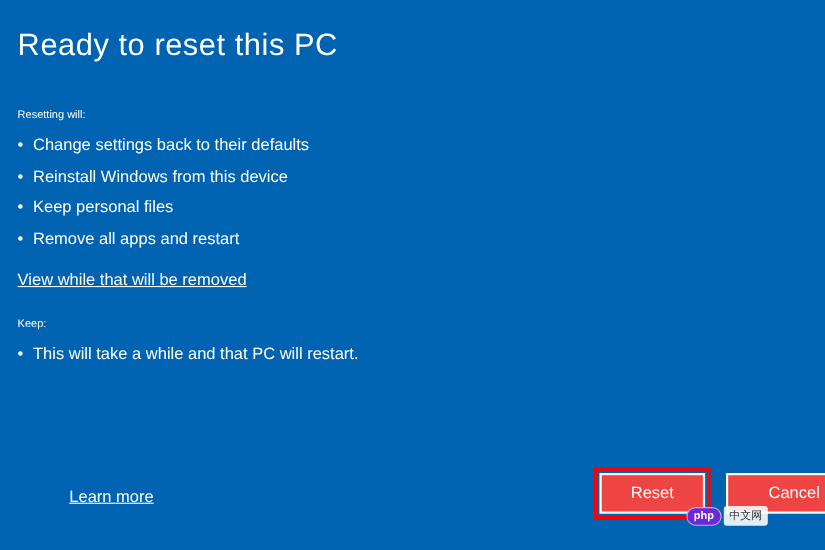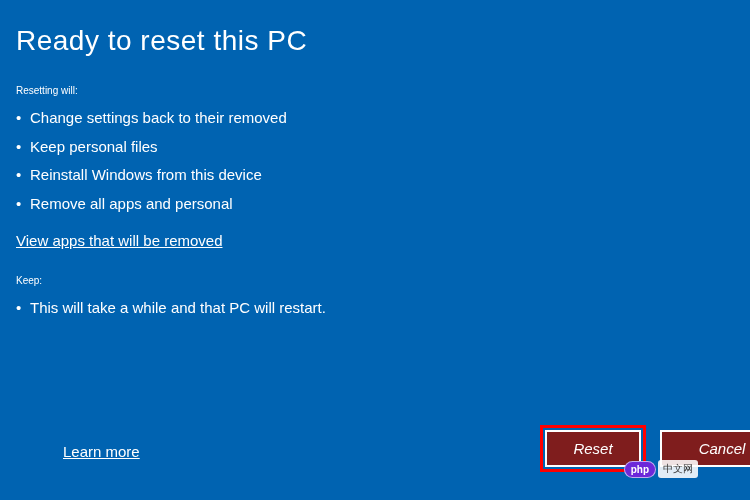--- a/index.html
+++ b/index.html
@@ -13,21 +13,21 @@
       background: #0063b1;
       font-family: "Segoe UI", "Segoe UI Light", Arial, sans-serif;
       color: #ffffff;
       position: relative;
       padding: 25px 20px 20px 16px;
       overflow: hidden;
     }
     .title {
       font-size: 28px;
       font-weight: 300;
-      margin-bottom: 28px;
+      margin-bottom: 42px;
       letter-spacing: 0.5px;
     }
     .section-label {
       font-size: 10px;
       font-weight: 400;
       margin-bottom: 8px;
     }
     .bullet-list {
       list-style: none;
       margin-bottom: 14px;
@@ -63,30 +63,29 @@
     }
     .button-row {
       position: absolute;
       right: 0;
       bottom: 28px;
       display: flex;
       gap: 14px;
       align-items: center;
     }
     .btn {
-      background: #7f1d1d;
+      background: #ef4444;
       border: 2px solid #ffffff;
       color: #ffffff;
       font-size: 15px;
       font-family: inherit;
       padding: 8px 0;
       width: 96px;
       text-align: center;
       cursor: pointer;
-      font-style: italic;
     }
     .btn-cancel {
       width: 90px;
       border-right: none;
       padding-left: 32px;
     }
     .highlight-box {
       border: 3px solid #ff0000;
       padding: 2px;
       display: inline-block;
@@ -119,27 +118,27 @@
   </style>
 </head>
 <body>
 
 
 
 <h1 class="title">Ready to reset this PC</h1>
 
 <div class="section-label">Resetting will:</div>
 <ul class="bullet-list">
-  <li>Change settings back to their removed</li>
+  <li>Change settings back to their defaults</li>
+  <li>Reinstall Windows from this device</li>
   <li>Keep personal files</li>
-  <li>Reinstall Windows from this device</li>
-  <li>Remove all apps and personal</li>
+  <li>Remove all apps and restart</li>
 </ul>
 
-<a class="link view-apps-link">View apps that will be removed</a>
+<a class="link view-apps-link">View while that will be removed</a>
 
 <div class="section-label">Keep:</div>
 <ul class="bullet-list">
   <li>This will take a while and that PC will restart.</li>
 </ul>
 
 <a class="link learn-more-link">Learn more</a>
 
 <div class="button-row">
   <span class="highlight-box">

